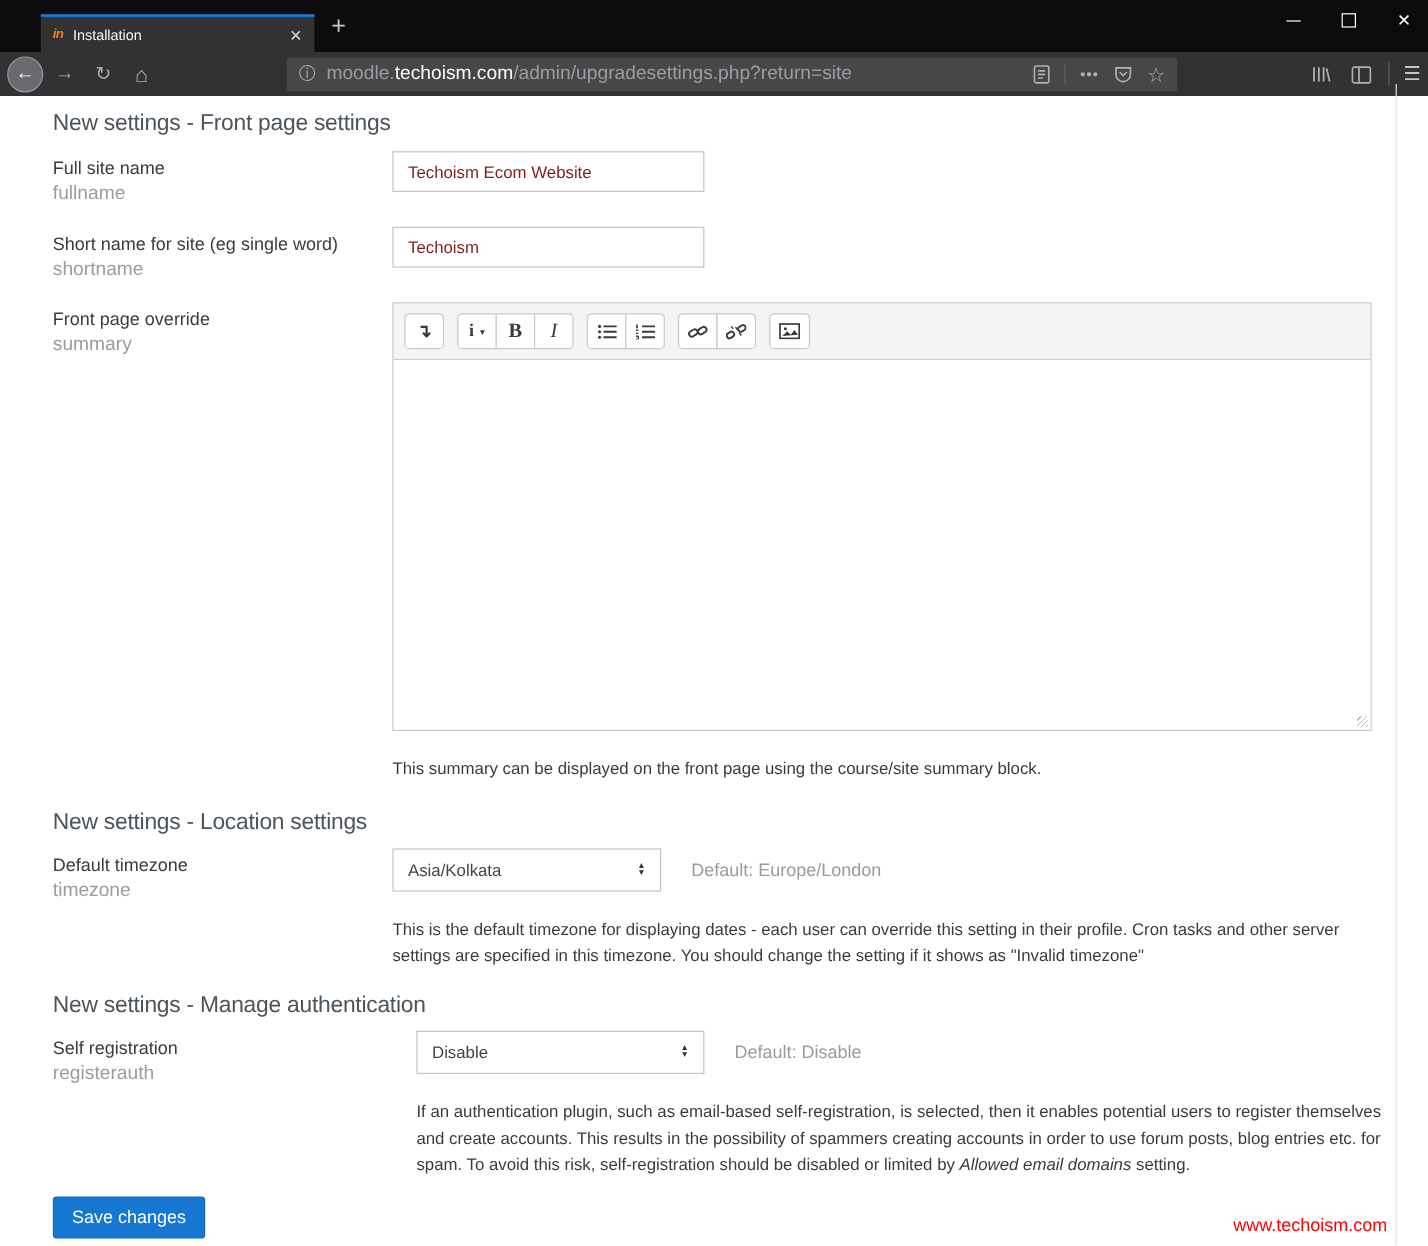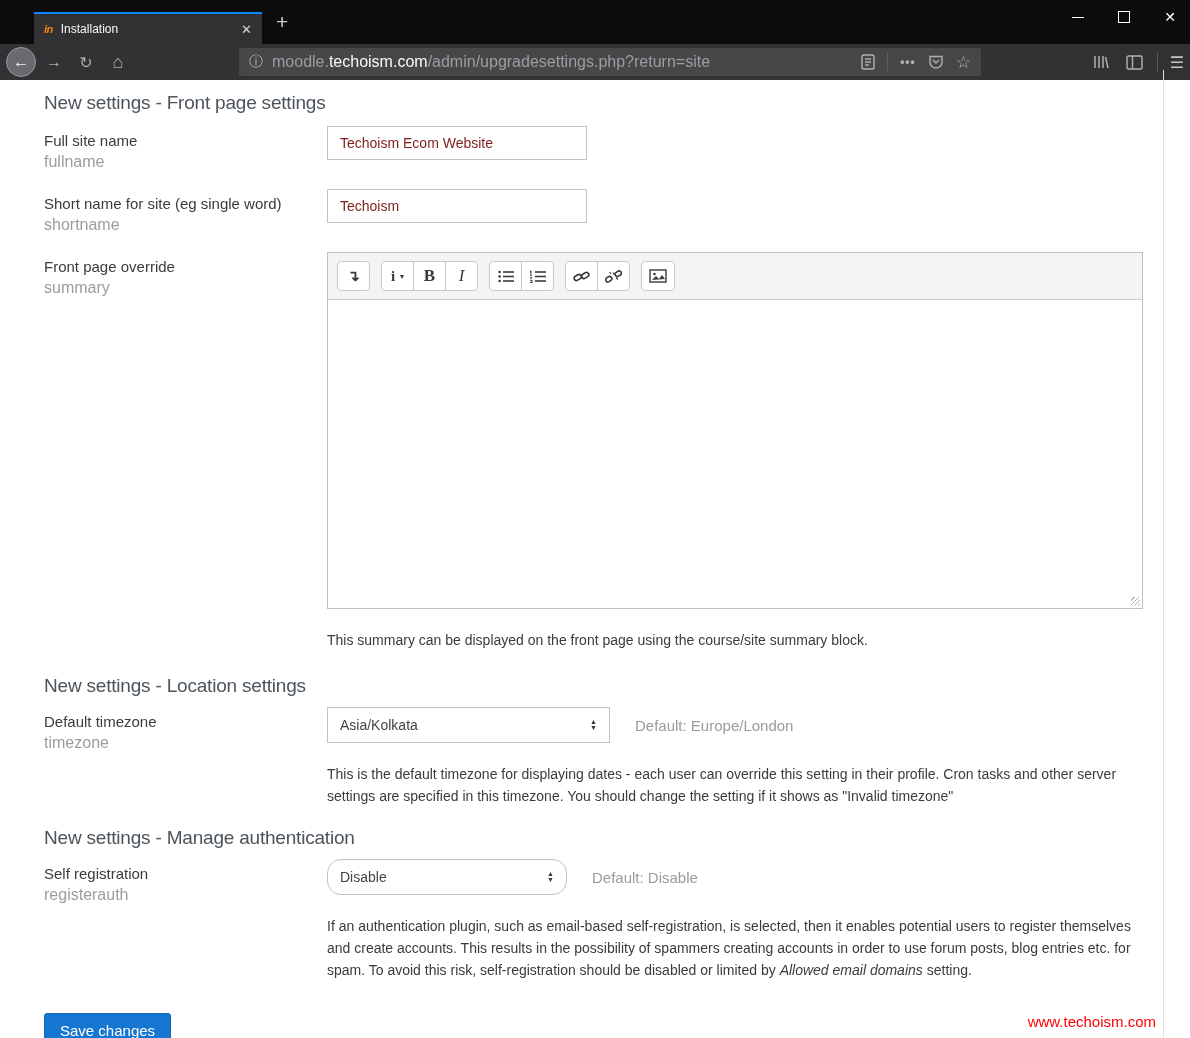--- a/index.html
+++ b/index.html
@@ -60,22 +60,22 @@
   .g-style{font-weight:bold;font-size:15px;}
   .g-caret{font-size:8px;margin-left:5px;color:#3a3a3a;}
   .g-b{font-weight:bold;font-size:17px;}
   .g-i{font-style:italic;font-size:17px;}
   .earea{height:308px;background:#fff;position:relative;}
   .resize{position:absolute;right:2px;bottom:2px;width:9px;height:9px;
           background:repeating-linear-gradient(135deg,transparent 0 2px,#b5b5b5 2px 3px);}
   .desc{font-size:14px;color:#3b3b3b;line-height:22px;max-width:830px;margin:20px 0 0 0;}
   .select{height:36px;border:1px solid #c3c3c3;background:#fff;display:flex;align-items:center;
           justify-content:space-between;padding:0 12px;font-size:14px;color:#444;box-sizing:border-box;}
-  .sel-tz{width:283px;}
-  .sel-auth{width:240px;border-radius:14px;}
+  .sel-tz{width:224px;}
+  .sel-auth{width:240px;}
   .updown{display:inline-flex;flex-direction:column;font-size:7px;line-height:6px;color:#333;margin-left:10px;}
   .default-txt{font-size:15px;color:#9b9b9b;margin-left:25px;align-self:center;}
   .section-gap1{margin-top:24px;margin-bottom:10px;}
   .section-gap2{margin-top:20px;margin-bottom:10px;}
   .btn-primary{display:inline-block;background:#1577d1;border:1px solid #1368ba;color:#fff;font-size:15px;
                padding:8px 15px;border-radius:3px;margin-top:16px;font-family:"Liberation Sans",sans-serif;}
   .watermark{position:absolute;right:34px;bottom:8px;color:#ff0000;font-size:15px;}
   .scroll-line{position:absolute;right:26px;top:70px;bottom:0;width:1px;background:#e2e2e2;}
   .em{font-style:italic;}
   svg{display:block;}
@@ -268,21 +268,21 @@
             </span>
         </div>
         <span class="default-txt">Default: Europe/London</span>
       </div>
       <p class="desc">This is the default timezone for displaying dates - each user can override this setting in their profile. Cron tasks and other server settings are specified in this timezone. You should change the setting if it shows as "Invalid timezone"</p>
     </div>
   </div>
 
   <h1 class="section-gap2">New settings - Manage authentication</h1>
 
-  <div class="form-row" style="margin-bottom:16px;">
+  <div class="form-row" style="margin-bottom:0;gap:20px;">
     <div class="lbl-col">
       <div class="lbl-main">Self registration</div>
       <div class="lbl-small">registerauth</div>
     </div>
     <div class="ctl-col" style="display:block;">
       <div style="display:flex;">
         <div class="select sel-auth">
           <span>Disable</span>
           <span class="updown">
               <span>▲</span>

